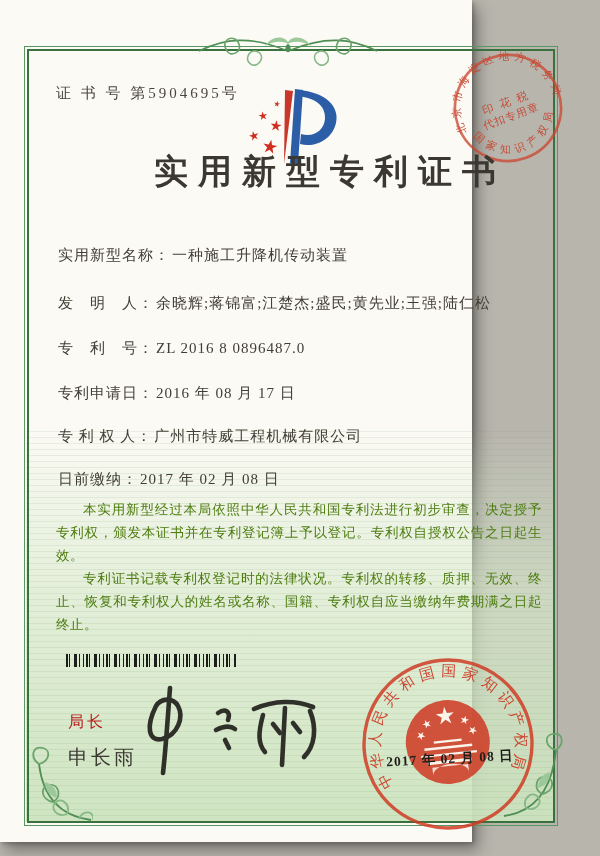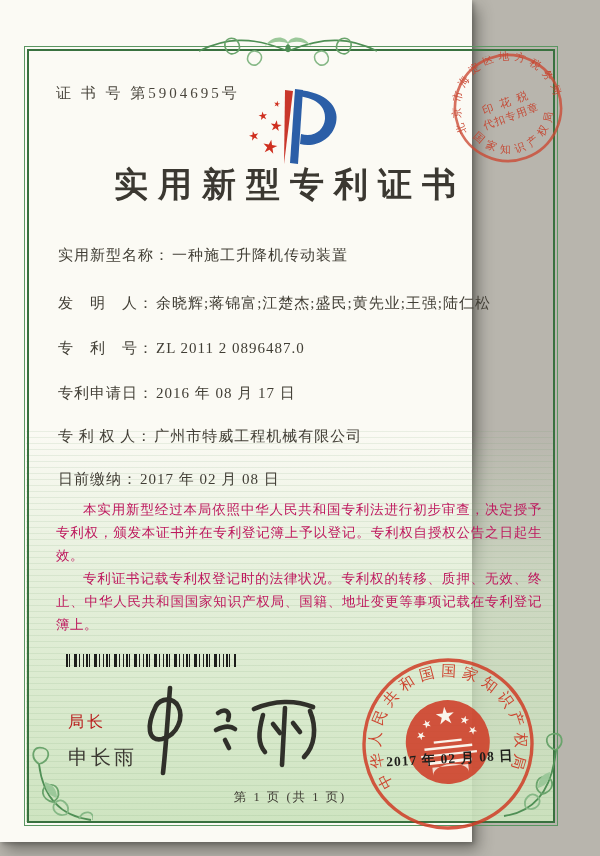--- a/index.html
+++ b/index.html
@@ -28,31 +28,31 @@
   }
   .cert-no{
     position:absolute;left:56px;top:84px;font-size:15px;color:#4a463d;letter-spacing:3px;
   }
   .ornament-top{position:absolute;left:197px;top:30px;}
   .corner-orn-left{position:absolute;left:27px;top:740px;}
   .corner-orn-right{position:absolute;left:502px;top:728px;transform:scaleX(-1);}
   .tax-seal{position:absolute;left:452px;top:52px;transform:rotate(-20deg);opacity:.9;}
   .logo{position:absolute;left:232px;top:84px;}
   .doc-title{
-    position:absolute;left:24px;top:162px;width:532px;text-align:center;
-    font-size:34px;font-weight:700;color:#3b3831;letter-spacing:10px;
+    position:absolute;left:24px;top:149px;width:532px;text-align:center;
+    font-size:34px;font-weight:700;color:#3b3831;letter-spacing:10px;padding-left:40px;
   }
   .field-row{
     position:absolute;left:58px;width:482px;font-size:15px;color:#413e35;letter-spacing:1px;white-space:nowrap;
   }
   .field-row .lbl{margin-right:2px;}
   .fr0{top:246px}.fr1{top:294px}.fr2{top:339px}.fr3{top:384px}.fr4{top:427px}.fr5{top:470px}
   .paras{
     position:absolute;left:56px;top:498px;width:486px;
-    font-size:13.5px;line-height:23px;color:#be185d;letter-spacing:.5px;text-align:justify;
+    font-size:13.5px;line-height:23px;color:#4d7c0f;letter-spacing:.5px;text-align:justify;
   }
   .paras p{margin:0;text-indent:2em;}
   .barcode{
     position:absolute;left:66px;top:654px;width:170px;height:13px;
     background:repeating-linear-gradient(90deg,
       #1d1d1b 0 2px, rgba(0,0,0,0) 2px 3px,
       #1d1d1b 3px 4px, rgba(0,0,0,0) 4px 8px,
       #1d1d1b 8px 11px, rgba(0,0,0,0) 11px 13px,
       #1d1d1b 13px 14px, rgba(0,0,0,0) 14px 17px,
       #1d1d1b 17px 18px, rgba(0,0,0,0) 18px 20px);
@@ -132,36 +132,36 @@
   <div class="doc-title">实用新型专利证书</div>
 
   <div>
     <div class="field-row fr0">
       <span class="lbl">实用新型名称：</span><span class="val">一种施工升降机传动装置</span>
     </div>
     <div class="field-row fr1">
       <span class="lbl">发　明　人：</span><span class="val">余晓辉;蒋锦富;江楚杰;盛民;黄先业;王强;陆仁松</span>
     </div>
     <div class="field-row fr2">
-      <span class="lbl">专　利　号：</span><span class="val">ZL 2011 2 0896487.0</span>
+      <span class="lbl">专　利　号：</span><span class="val">ZL 2016 8 0896487.0</span>
     </div>
     <div class="field-row fr3">
       <span class="lbl">专利申请日：</span><span class="val">2016 年 08 月 17 日</span>
     </div>
     <div class="field-row fr4">
       <span class="lbl">专 利 权 人：</span><span class="val">广州市特威工程机械有限公司</span>
     </div>
     <div class="field-row fr5">
       <span class="lbl">日前缴纳：</span><span class="val">2017 年 02 月 08 日</span>
     </div>
   </div>
 
   <div class="paras">
     <p>本实用新型经过本局依照中华人民共和国专利法进行初步审查，决定授予专利权，颁发本证书并在专利登记簿上予以登记。专利权自授权公告之日起生效。</p>
-    <p>专利证书记载专利权登记时的法律状况。专利权的转移、质押、无效、终止、中华人民共和国国家知识产权局、国籍、地址变更等事项记载在专利登记簿上。</p>
+    <p>专利证书记载专利权登记时的法律状况。专利权的转移、质押、无效、终止、恢复和专利权人的姓名或名称、国籍、专利权自应当缴纳年费期满之日起终止。</p>
   </div>
 
   <div class="barcode"></div>
 
   <div class="director-title">局长</div>
   <div class="director-name">申长雨</div>
 
   <svg class="signature" width="200" height="100" viewBox="0 0 200 100">
     <g fill="none" stroke="#30302a" stroke-width="4.6" stroke-linecap="round" stroke-linejoin="round">
       <path d="M28,26 C18,46 20,62 34,59 C50,55 56,37 50,26 C45,17 33,18 28,26"></path>
@@ -219,15 +219,14 @@
   <svg class="corner-orn-right" width="66" height="92" viewBox="0 0 66 92">
     <g fill="none" stroke="#4f8f55" stroke-width="1.8">
       <path d="M64,88 C34,84 16,62 12,22"></path>
       <path d="M12,22 c-9,-6 -7,-19 4,-16 c8,2 7,13 -4,16" stroke="#6aa46c"></path>
       <path d="M26,66 c-12,-2 -14,-16 -3,-17 c9,-1 12,12 3,17" stroke="#6aa46c"></path>
       <path d="M42,80 c-10,4 -18,-6 -11,-12 c6,-5 15,3 11,12" stroke="#86b886"></path>
       <path d="M18,44 c8,2 12,8 12,16 c-8,-2 -12,-8 -12,-16" fill="#9cc89a" stroke="none"></path>
     </g>
   </svg>
 
-  <div class="footer">第 1 页 (共 1 页)</div>
 
 </div>
 
 </body></html>

